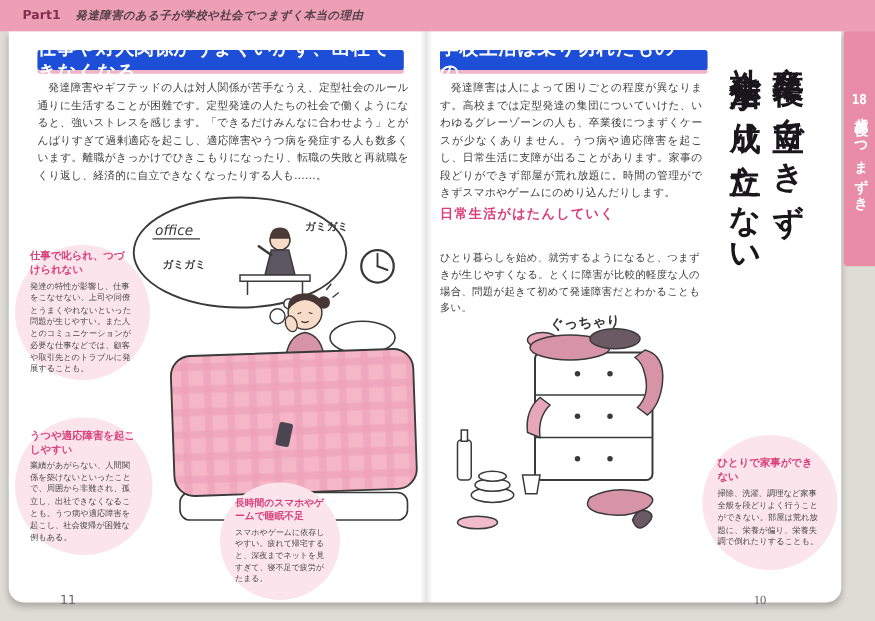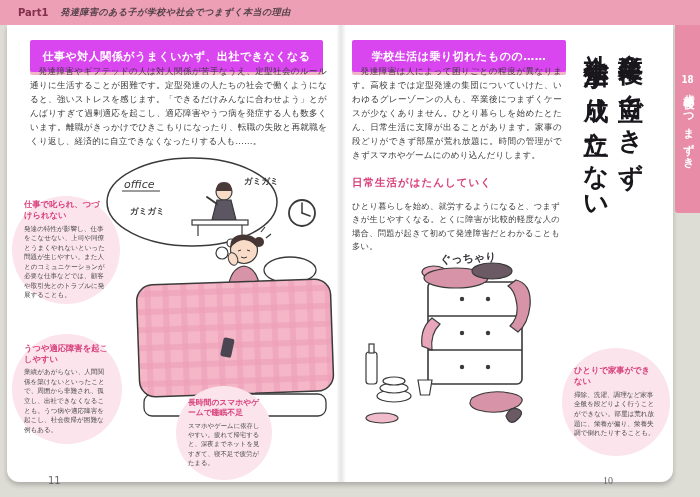--- a/index.html
+++ b/index.html
@@ -27,22 +27,22 @@
   }
   .side-tab {
     position:absolute; right:0; top:25px; width:25px; height:188px;
     background:#e88ca8; color:#fff; z-index:7;
     writing-mode:vertical-rl; font-size:11px; font-weight:bold; letter-spacing:2px;
     display:flex; align-items:center; justify-content:center;
     border-radius:0 0 0 3px;
   }
   .side-tab .tcy { text-combine-upright:all; }
   .banner {
-    position:absolute; height:32px; background:#d946ef; color:#fff;
-    font-weight:bold; font-size:11px; letter-spacing:.5px;
+    position:absolute; height:16px; background:#1d4ed8; color:#fff;
+    font-weight:bold; font-size:15px; letter-spacing:.5px;
     display:flex; align-items:center; justify-content:center;
     border-radius:2px; box-shadow:0 3px 0 #f1b3c6;
   }
   .body-text {
     position:absolute; font-size:8.6px; line-height:1.62; color:#3c3c3c;
     text-align:justify; text-indent:1em; letter-spacing:.2px;
   }
   .sub-body { text-indent:0; font-size:8.3px; }
   .callout {
     position:absolute; background:#fbe4ec; border-radius:50%;
@@ -154,23 +154,23 @@
 
   <div class="page-num" style="left:48px; top:461px;">11</div>
 
   <div class="banner" style="left:352px; top:40px; width:214px;">学校生活は乗り切れたものの……</div>
 
   <div class="main-title">
     <span>卒業後に自立できず、</span>
     <span>社会生活が成り立たない</span>
   </div>
 
-  <div class="body-text" style="left:352px; top:65px; width:210px;">発達障害は人によって困りごとの程度が異なります。高校までは定型発達の集団についていけた、いわゆるグレーゾーンの人も、卒業後につまずくケースが少なくありません。ひとり暮らしを始めたとたん、日常生活に支障が出ることがあります。家事の段どりができず部屋が荒れ放題に。時間の管理ができずスマホやゲームにのめり込んだりします。</div>
-
-  <div class="sub-heading" style="left:352px; top:176px;text-align:center;">日常生活がはたんしていく</div>
+  <div class="body-text" style="left:352px; top:65px; width:210px;">発達障害は人によって困りごとの程度が異なります。高校までは定型発達の集団についていけた、いわゆるグレーゾーンの人も、卒業後につまずくケースが少なくありません。うつ病や適応障害を起こし、日常生活に支障が出ることがあります。家事の段どりができず部屋が荒れ放題に。時間の管理ができずスマホやゲームにのめり込んだりします。</div>
+
+  <div class="sub-heading" style="left:352px; top:164px;text-align:center;">日常生活がはたんしていく</div>
 
   <div class="body-text sub-body" style="left:352px; top:200px; width:208px;">ひとり暮らしを始め、就労するようになると、つまずきが生じやすくなる。とくに障害が比較的軽度な人の場合、問題が起きて初めて発達障害だとわかることも多い。</div>
 
   <svg style="position:absolute; left:354px; top:248px;" width="206" height="190" viewBox="0 0 206 190">
     <text x="86" y="14" font-size="11" font-weight="bold" fill="#39363b" transform="rotate(-3 110 10)">ぐっちゃり</text>
 
     <g>
       <rect x="74" y="34" width="94" height="102" rx="5" fill="#fff" stroke="#3a3a3a" stroke-width="1.6"></rect>
       <line x1="74" y1="68" x2="168" y2="68" stroke="#3a3a3a" stroke-width="1.3"></line>
       <line x1="74" y1="102" x2="168" y2="102" stroke="#3a3a3a" stroke-width="1.3"></line>

